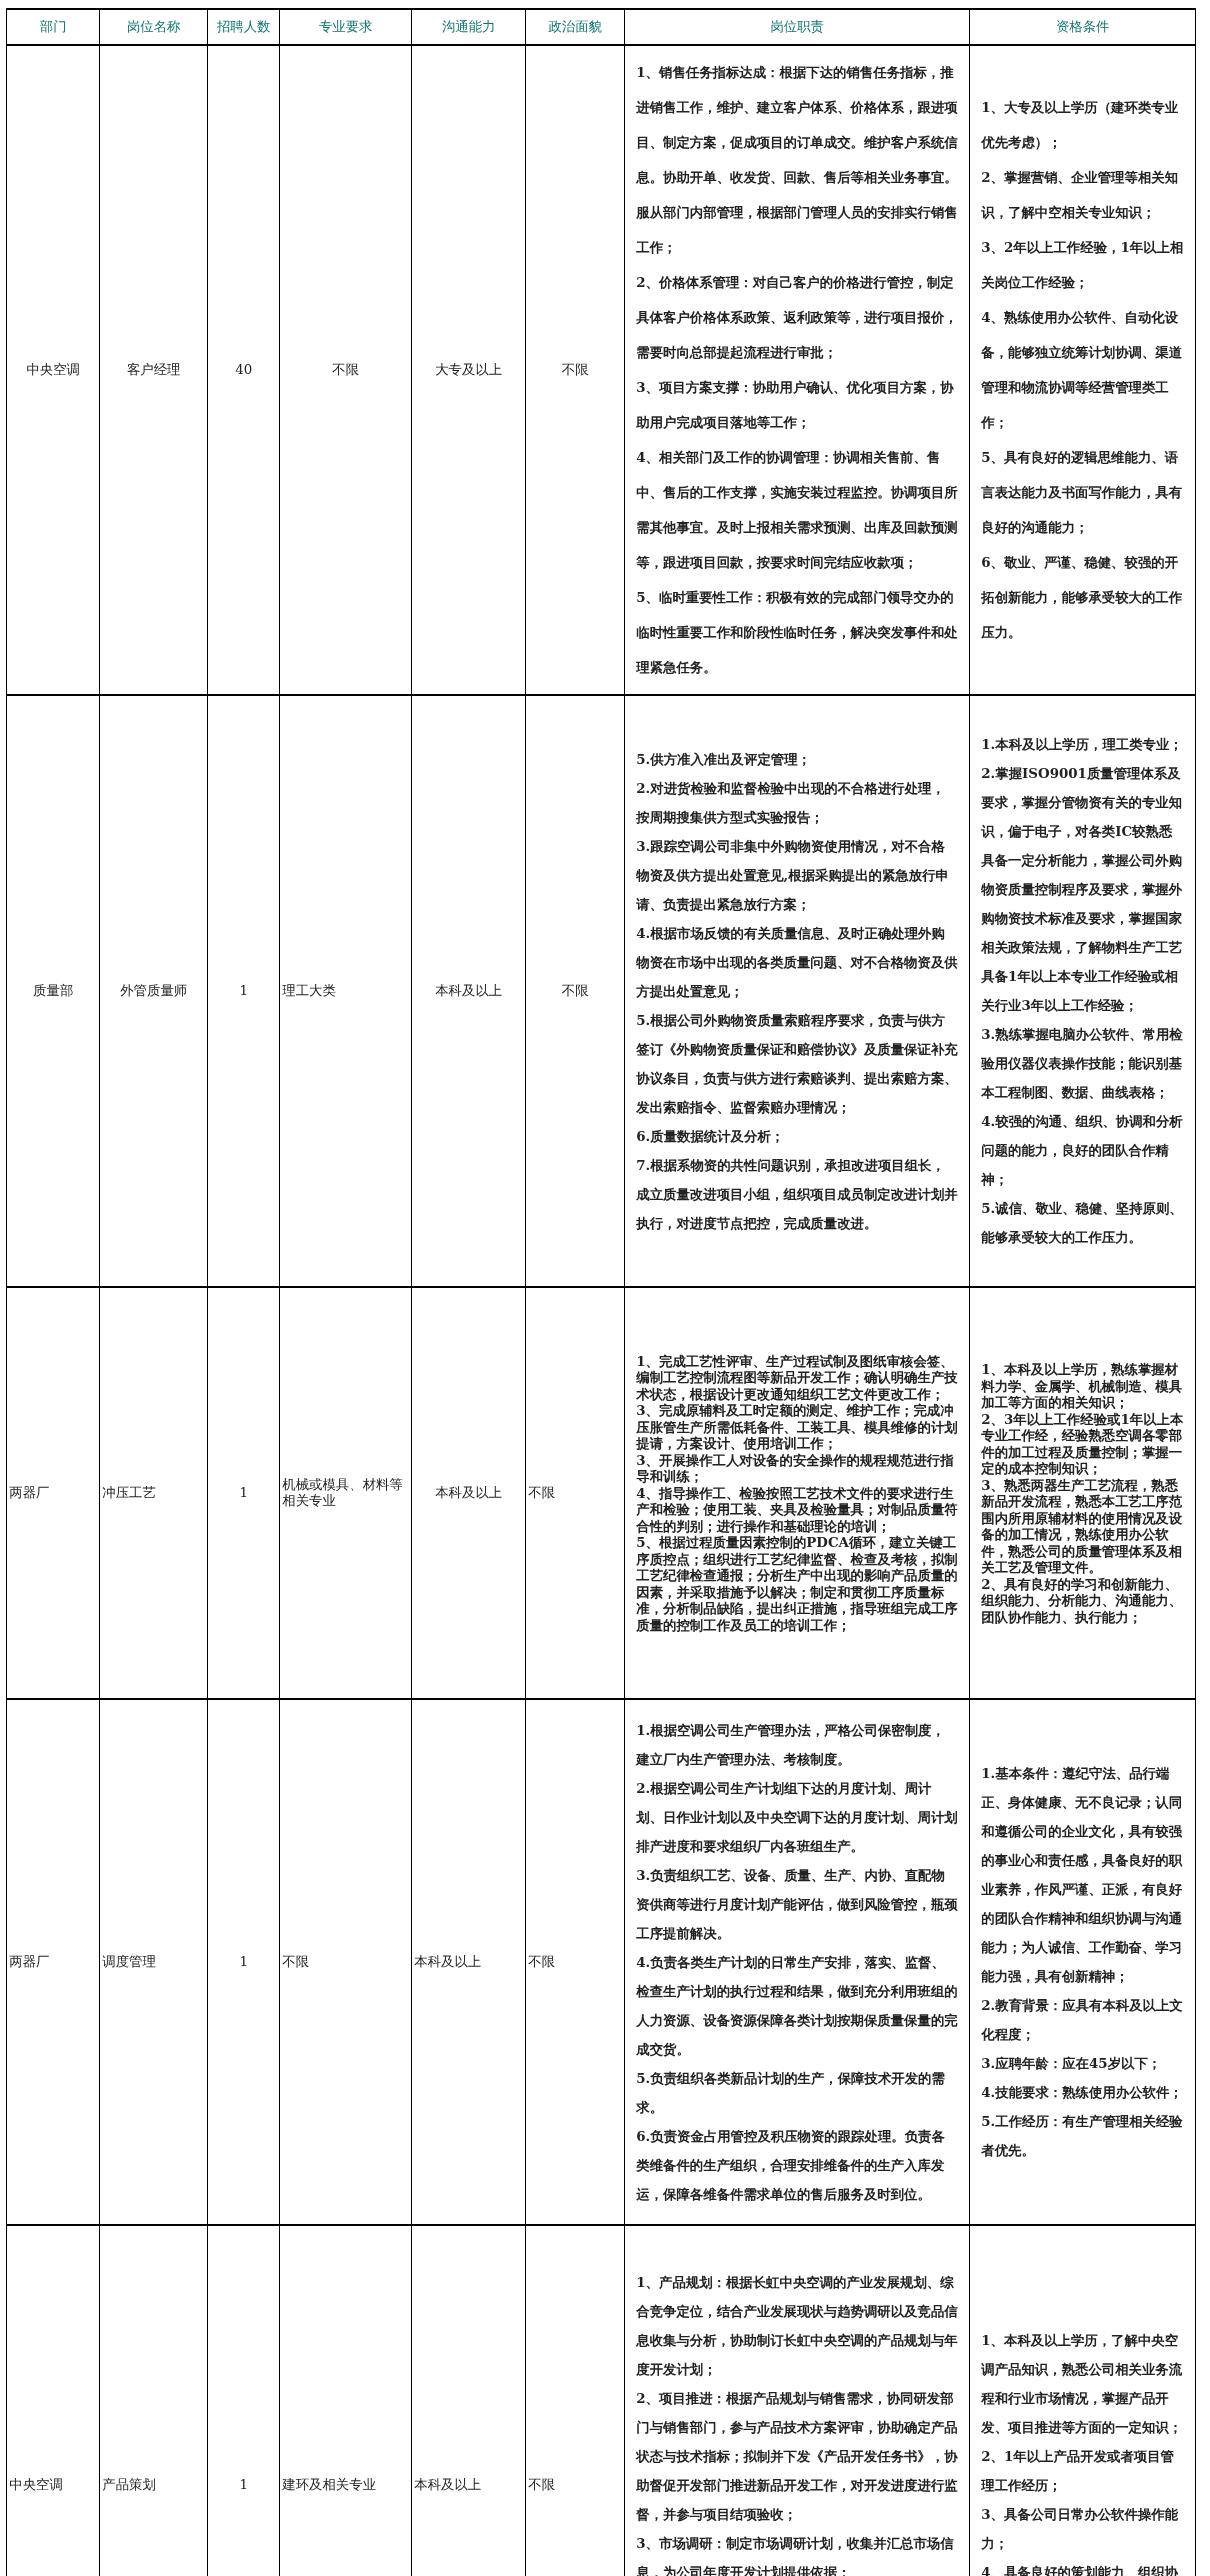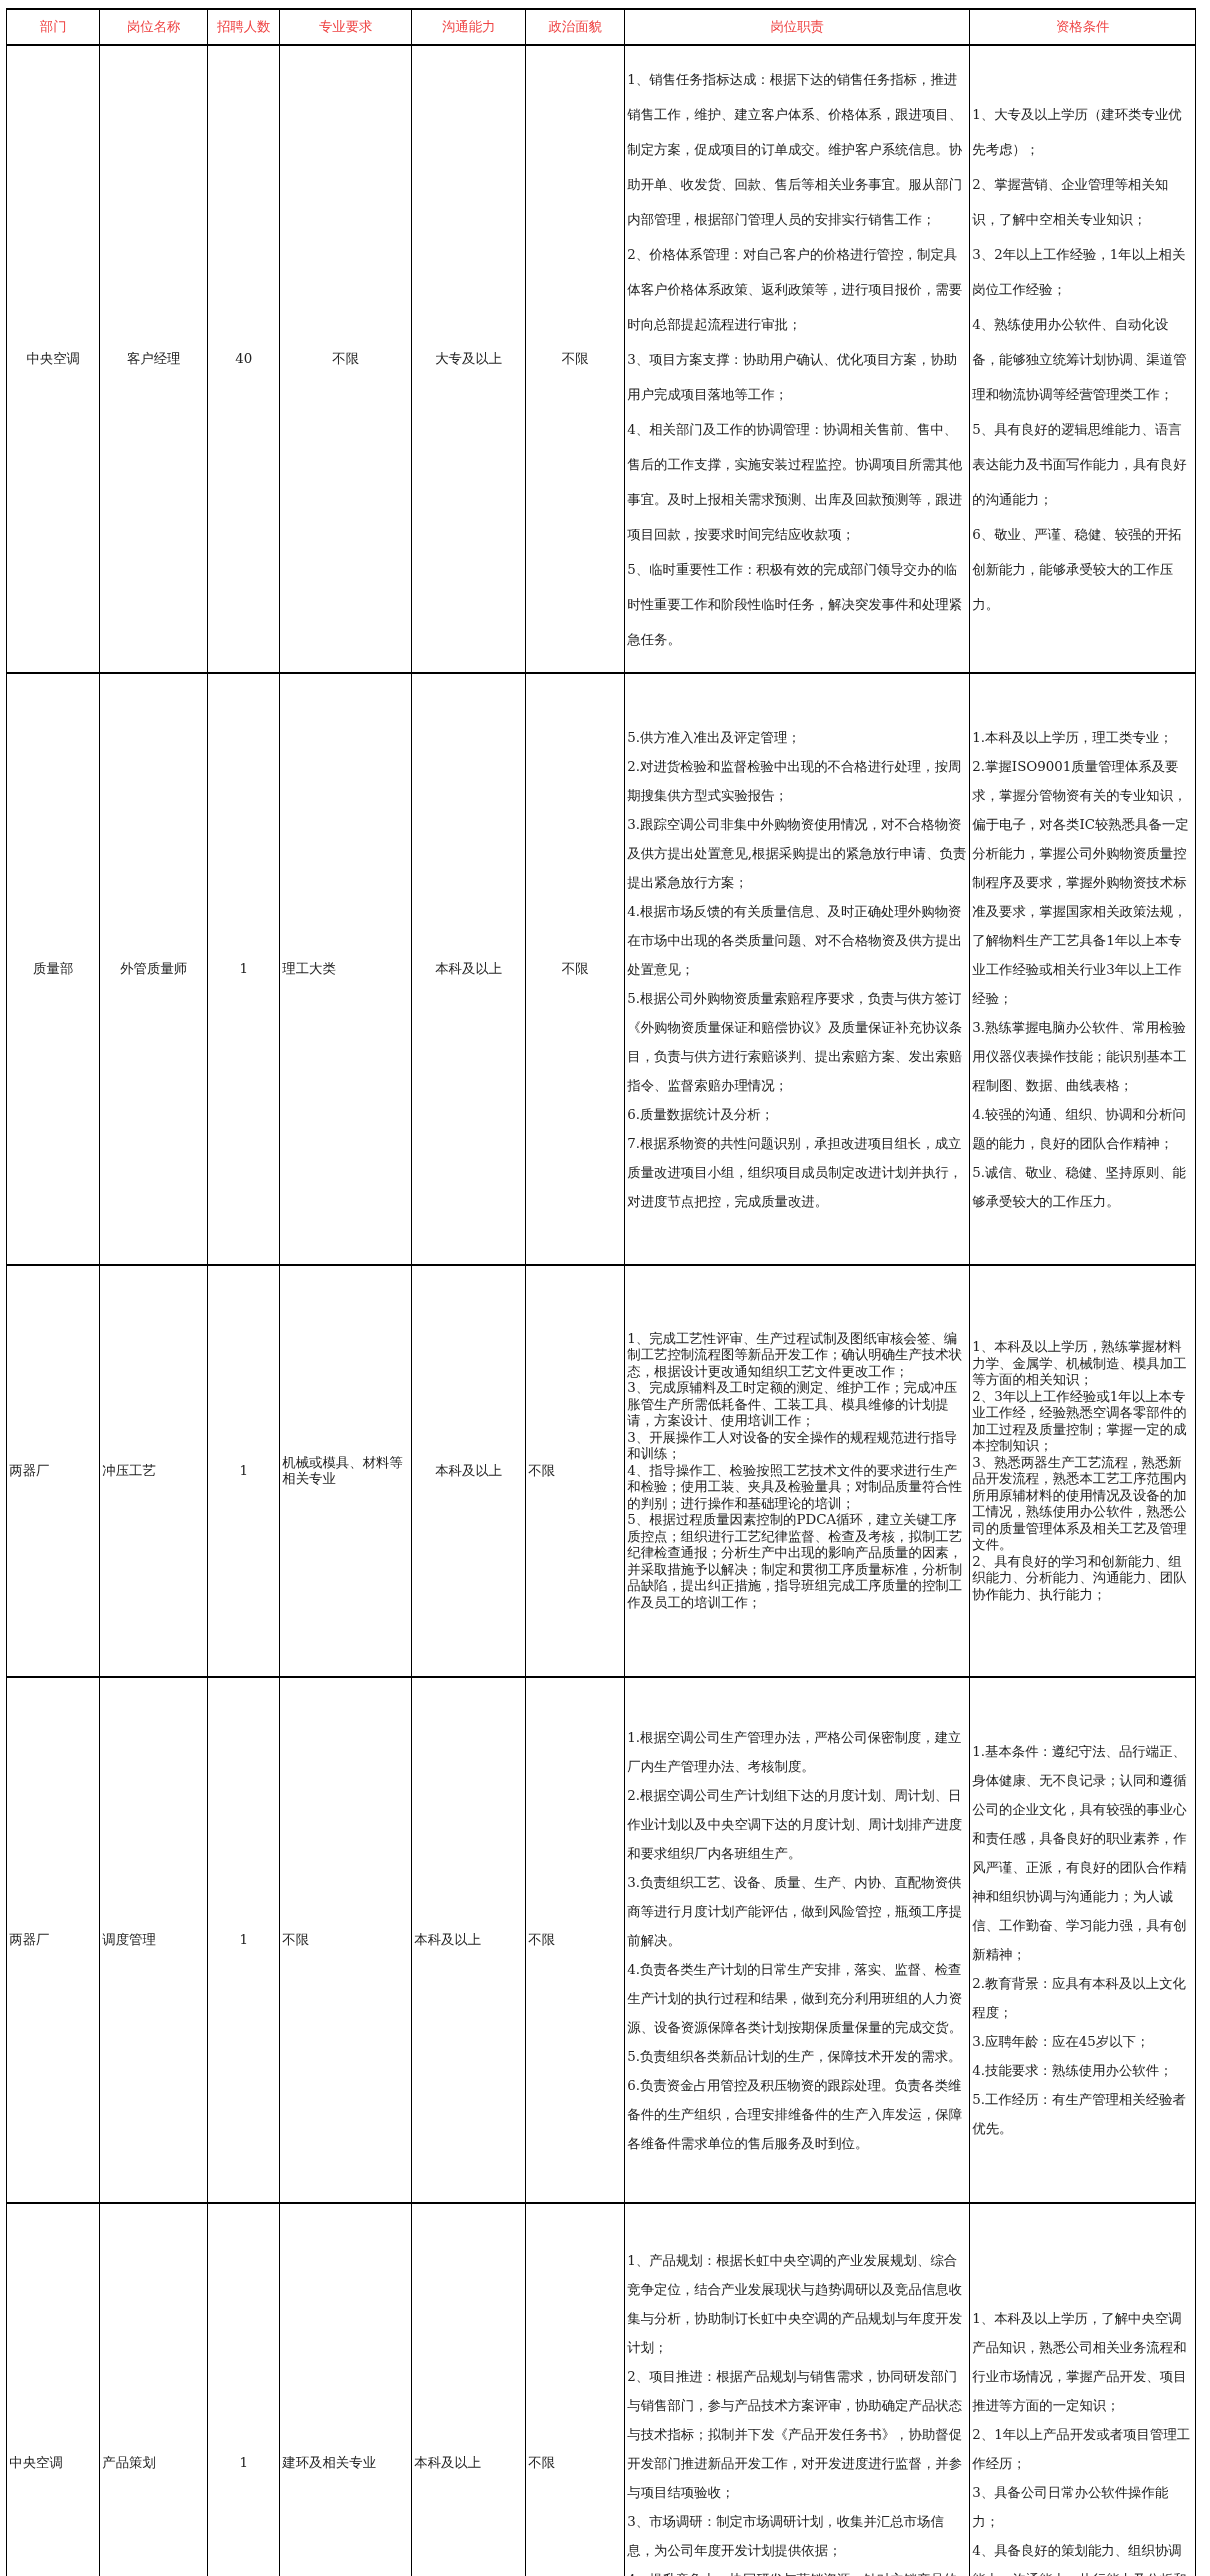--- a/index.html
+++ b/index.html
@@ -2,27 +2,27 @@
 <html style="font-size:8.2px"><head>
 <meta charset="utf-8">
 <style>
   html, body { margin: 0; padding: 0; background: #ffffff; }
   body { width: 1211px; height: 3158px; position: relative; overflow: hidden;
          font-family: "DejaVu Serif", "Liberation Serif", serif; color: #222; }
   table.jobs { position: absolute; left: 6.2px; top: 8.2px; width: 1189px;
                border-collapse: collapse; table-layout: fixed; }
   table.jobs td, table.jobs th { border: 1px solid #000; padding: 0 2.1px; vertical-align: middle;
                font-weight: normal; font-size: 13.4px; line-height: 1.2; }
-  table.jobs tr.head th { height: 34px; text-align: center; font-size: 13.4px; color: #ef4444; }
+  table.jobs tr.head th { height: 34px; text-align: center; font-size: 13.4px; color: #0f766e; }
   table.jobs tr.row { border-top: 2.1px solid #000; }
   table.jobs tr.head { border-top: 2.1px solid #000; border-bottom: 2.1px solid #000; }
   table.jobs { border-bottom: 2.1px solid #000; }
   .c { text-align: center; }
   .l { text-align: left; }
-  .list { margin: 0; padding: 0; list-style: none; }
+  .list { margin: 9px; padding: 0; list-style: none; font-weight: bold; }
   .list li { margin: 0; }
   .loose li { line-height: 35px; }
   .tight li { line-height: 16.5px; }
   .mid li { line-height: 29px; }
 </style>
 </head>
 <body>
 
 <table class="jobs">
   <colgroup>

